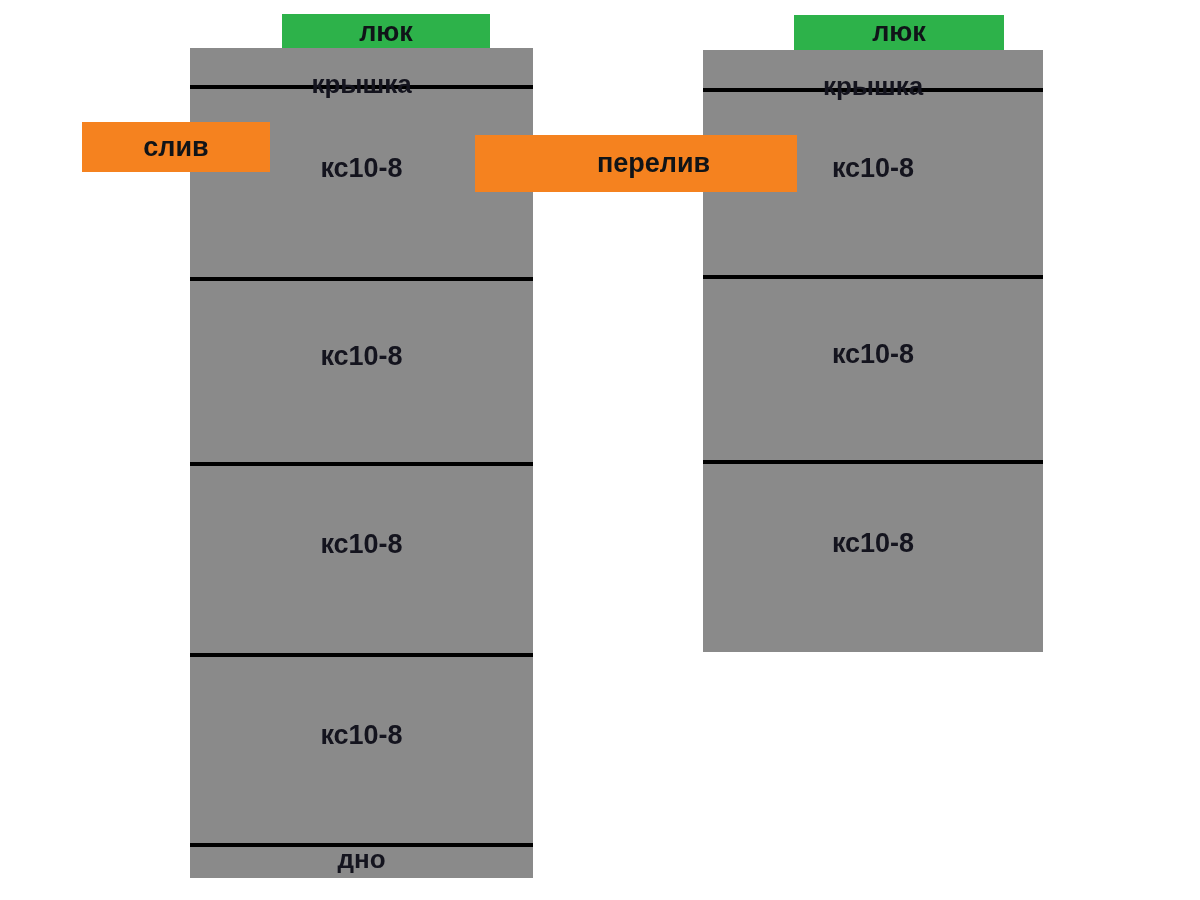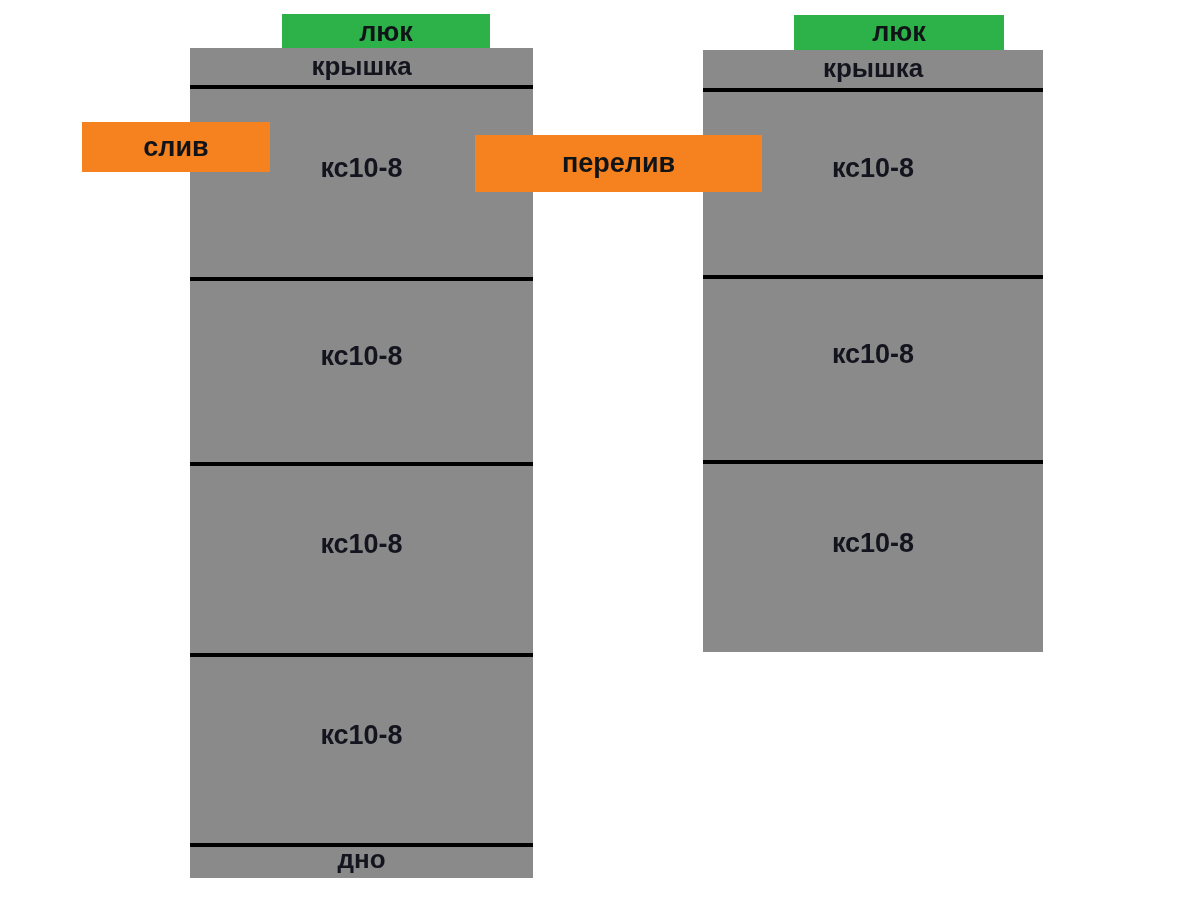--- a/index.html
+++ b/index.html
@@ -36,21 +36,21 @@
   }
   .cover-strip {
     box-sizing: border-box;
     border-bottom: 4px solid #000000;
     display: flex;
     align-items: flex-start;
     justify-content: center;
     font-weight: bold;
     font-size: 26px;
     color: #14141e;
-    padding-top: 3px;
+    padding-top: 21px;
   }
   .ring {
     box-sizing: border-box;
     border-bottom: 4px solid #000000;
     display: flex;
     align-items: center;
     justify-content: center;
     font-weight: bold;
     font-size: 27px;
     color: #14141e;
@@ -126,17 +126,17 @@
     </div>
     <div class="ring last-open" style="height:188px;">
       <span>кс10-8</span>
     </div>
   </div>
 
   <div class="pipe-label" style="left:82px; top:122px; width:188px; height:50px;">
     <span>слив</span>
   </div>
 
-  <div class="pipe-label" style="left:475px; top:135px; width:287px; height:57px;">
+  <div class="pipe-label" style="left:475px; top:135px; width:287px; height:57px;padding-left:35px;">
     <span>перелив</span>
   </div>
 
 </div>
 
 </body></html>

